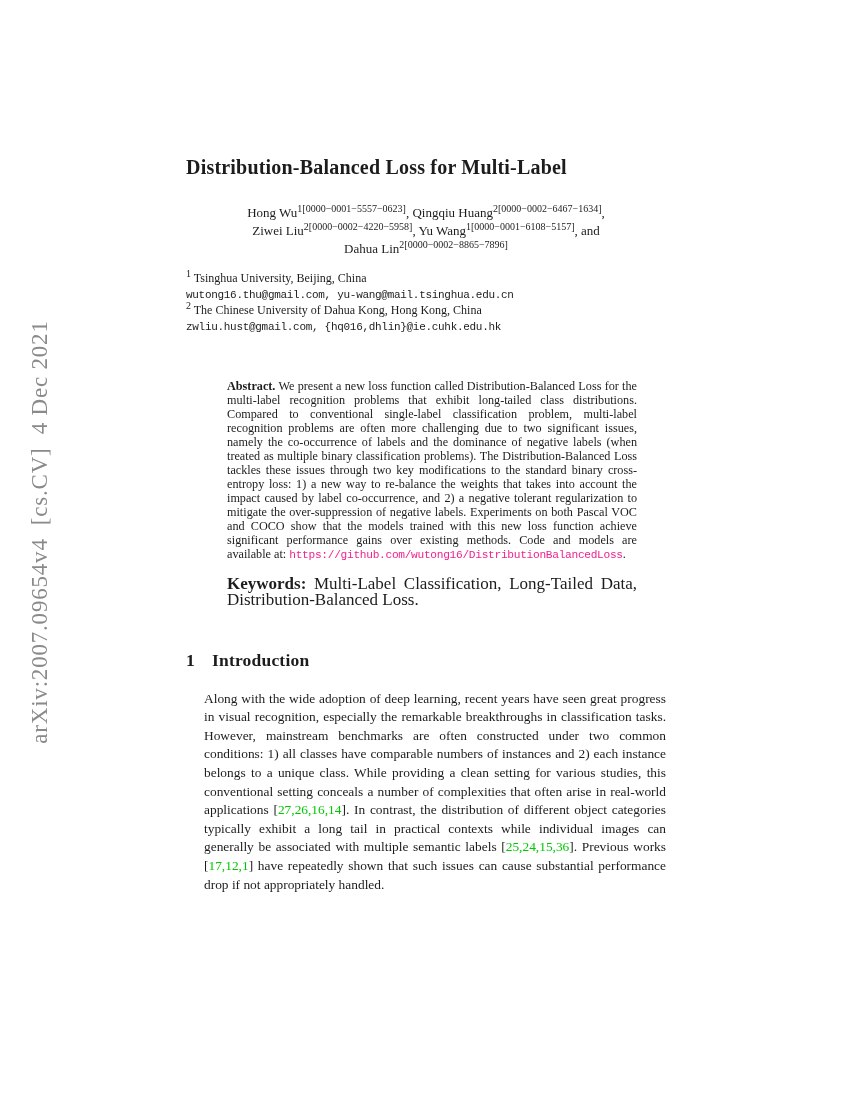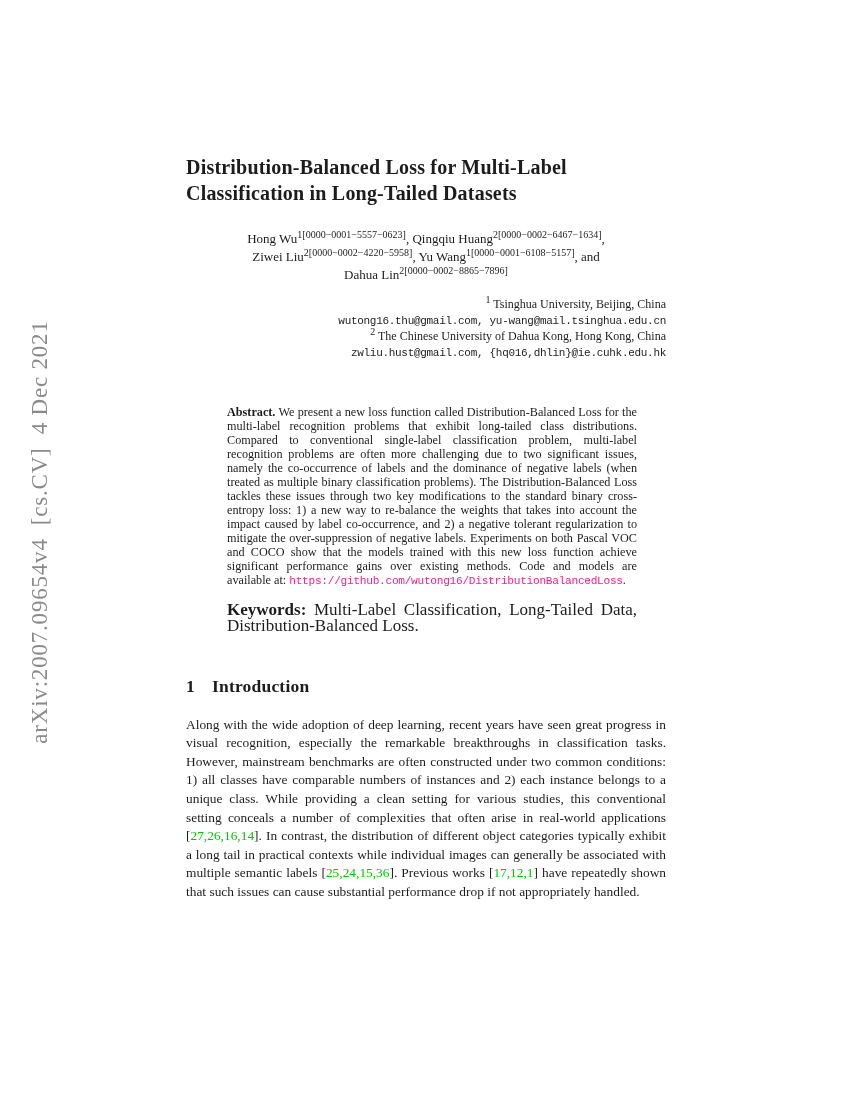--- a/index.html
+++ b/index.html
@@ -39,21 +39,21 @@
     text-align: center;
     font-size: 13px;
     line-height: 18px;
   }
   sup.sup {
     font-size: 10px;
     line-height: 0;
   }
   .affiliations {
     margin-top: 13px;
-    text-align: right;
+    text-align: left;
     font-size: 12px;
     line-height: 15.5px;
   }
   .seg-mono {
     font-family: "Liberation Mono", monospace;
     font-size: 11px;
     letter-spacing: -0.3px;
   }
   .abstract {
     margin: 44px 29px 0 41px;
@@ -79,38 +79,37 @@
   .seg-cite { color: var(--cite, #00c800); }
   .section {
     display: flex;
     gap: 17px;
     margin: 41px 0 0 0;
     font-size: 17.5px;
     font-weight: bold;
     letter-spacing: 0.2px;
   }
   .body-par {
-    margin: 19px 0 0 0;
+    margin: 19px 0 0 18px;
     font-size: 13.4px;
     line-height: 18.6px;
     text-align: justify;
     hyphens: auto;
     -webkit-hyphens: auto;
   }
 </style>
 </head>
 <body>
 
 <div class="watermark">arXiv:2007.09654v4  [cs.CV]  4 Dec 2021</div>
 
 <div class="content">
 
   <h1 class="title">
     <div>Distribution-Balanced Loss for Multi-Label</div>
-    <div>Classification in Long-Tailed Datasets</div>
   </h1>
 
   <div class="authors">
       <div><span>Hong Wu</span><sup class="sup">1[0000−0001−5557−0623]</sup><span>, Qingqiu Huang</span><sup class="sup">2[0000−0002−6467−1634]</sup><span>,</span></div>
       <div><span>Ziwei Liu</span><sup class="sup">2[0000−0002−4220−5958]</sup><span>, Yu Wang</span><sup class="sup">1[0000−0001−6108−5157]</sup><span>, and</span></div>
       <div><span>Dahua Lin</span><sup class="sup">2[0000−0002−8865−7896]</sup></div>
     </div>
 
   <div class="affiliations">
       <div><sup class="sup">1</sup><span> Tsinghua University, Beijing, China</span></div>

